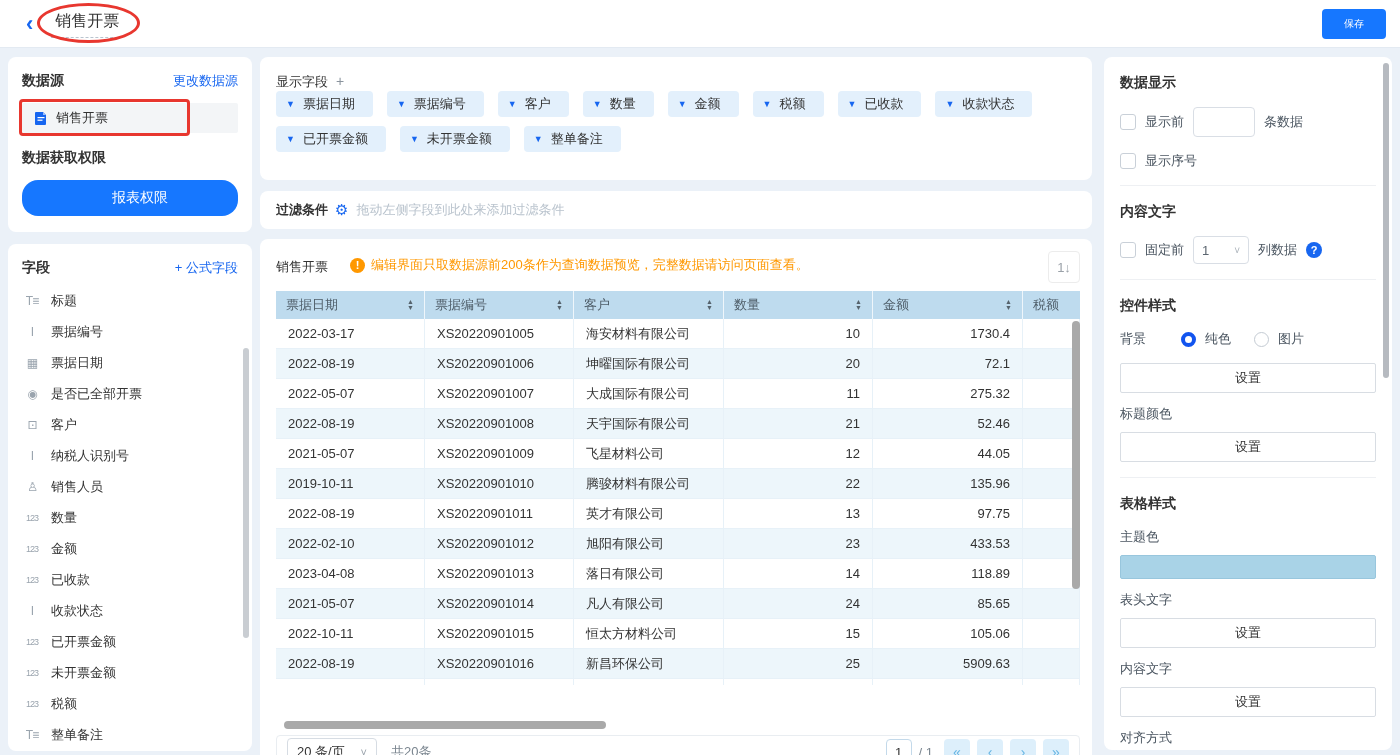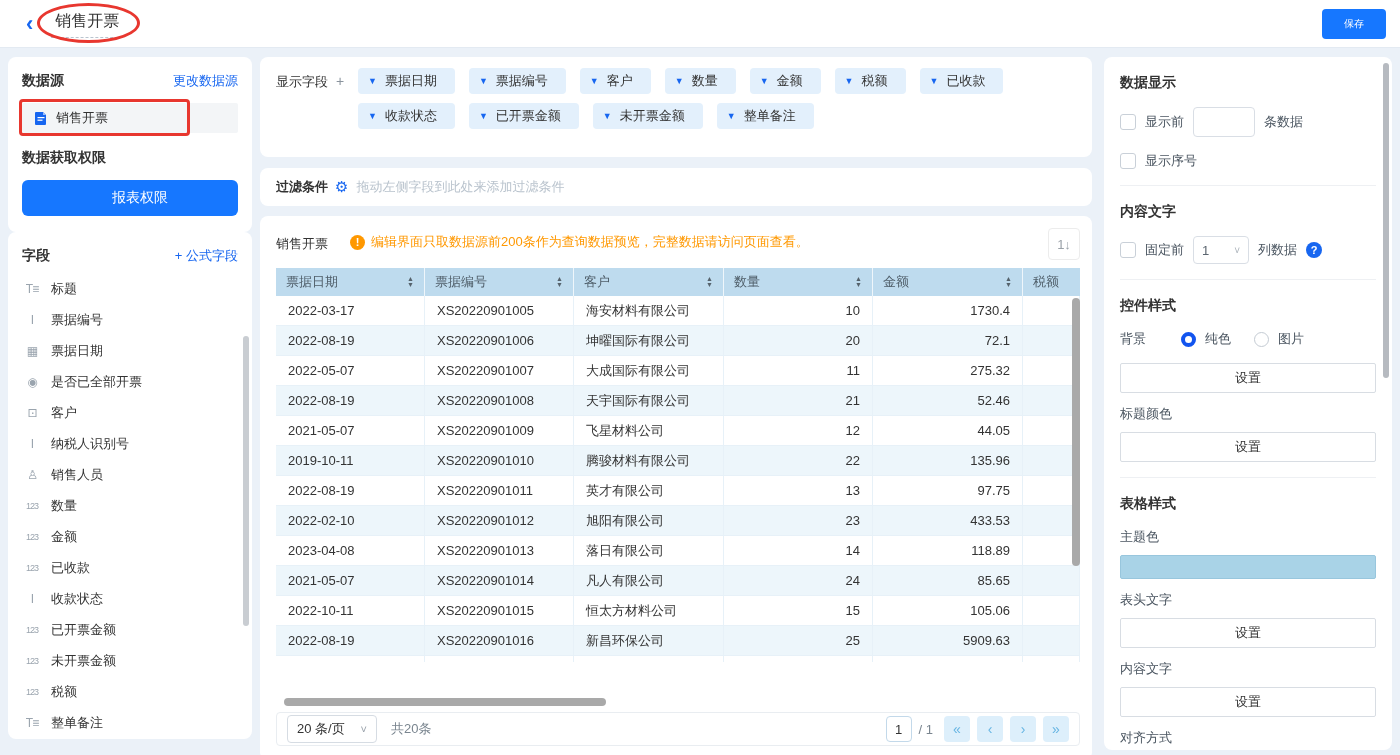--- a/index.html
+++ b/index.html
@@ -10,47 +10,47 @@
   .topbar { position:relative; height:48px; background:#fff; border-bottom:1px solid #e3eaf2; display:flex; align-items:center; padding:0 20px; }
   .back { color:#1766f0; font-size:22px; line-height:1; cursor:pointer; margin-left:6px; font-weight:bold; }
   .page-title { margin-left:18px; font-size:16px; color:#333; border-bottom:1px dashed #b9c4cf; padding:2px 4px 5px; }
   .title-ellipse { position:absolute; left:37px; top:3px; width:103px; height:40px; border:3px solid #e8372f; border-radius:50%; pointer-events:none; }
   .save-btn { margin-left:auto; margin-right:-6px; background:#1677ff; color:#fff; border:none; border-radius:4px; height:30px; padding:0 22px; font-size:10px; cursor:pointer; }
 
   
   .main { display:flex; padding:9px 8px 0; align-items:flex-start; }
   .card { background:#fff; border-radius:8px; }
 
-  .col-left { width:244px; display:flex; flex-direction:column; gap:0; }
+  .col-left { width:244px; display:flex; flex-direction:column; gap:12px; }
   .col-center { width:832px; margin-left:8px; display:flex; flex-direction:column; }
   .col-right { width:288px; margin-left:12px; }
 
   
   .ds-card { padding:15px 14px 16px; }
   .ds-head { display:flex; justify-content:space-between; align-items:center; }
   .sec-title { font-size:14px; font-weight:bold; color:#333; }
   .link { color:#1766f0; font-size:13px; cursor:pointer; }
   .ds-item { position:relative; margin-top:13px; height:30px; background:#f3f5f7; border-radius:2px; display:flex; align-items:center; padding-left:12px; gap:8px; }
   .ds-item .lbl { font-size:13px; color:#333; }
   .ds-annot { position:absolute; left:-3px; top:-4px; width:171px; height:37px; border:3px solid #e8372f; border-radius:4px; pointer-events:none; }
   .perm-title { margin-top:16px; font-size:14px; font-weight:bold; }
-  .perm-btn { margin-top:13px; width:100%; height:36px; background:#1677ff; color:#fff; border:none; border-radius:6px; font-size:14px; cursor:pointer;padding-left:20px; }
+  .perm-btn { margin-top:13px; width:100%; height:36px; background:#1677ff; color:#fff; border:none; border-radius:16px; font-size:14px; cursor:pointer;padding-left:20px; }
 
   
   .fields-card { position:relative; height:507px; padding:15px 14px; overflow:hidden; }
   .fields-head { display:flex; justify-content:space-between; align-items:center; }
   .field-list { margin-top:8px; }
   .field-row { height:31px; display:flex; align-items:center; gap:9px; cursor:grab; }
   .f-ico { width:20px; color:#9aa4ae; font-size:12px; text-align:center; flex:none; letter-spacing:-1px; }
   .f-ico.num { font-size:9px; }
   .field-row .lbl { font-size:13px; color:#333; }
   .fields-scroll { position:absolute; right:3px; top:104px; width:6px; height:290px; background:#c9cdd2; border-radius:3px; }
 
   
-  .df-card { min-height:66px; padding:11px 16px 28px; display:flex; }
+  .df-card { min-height:66px; padding:11px 16px 28px; display:flex;flex-direction:column; }
   .df-label { display:flex; gap:8px; align-items:flex-start; padding-top:5px; width:82px; flex:none; }
   .df-label .t { font-size:13px; color:#333; }
   .df-label .plus { color:#8a939d; font-size:14px; cursor:pointer; }
   .chips { flex:1; display:flex; flex-wrap:wrap; gap:9px 14px; }
   .chip { height:26px; background:#e3f0fc; border-radius:4px; display:flex; align-items:center; gap:8px; padding:0 18px 0 10px; cursor:pointer; }
   .chip .caret { color:#1766f0; font-size:9px; }
   .chip .t { font-size:13px; color:#333; white-space:nowrap; }
 
   
   .filter-card { margin-top:11px; height:38px; display:flex; align-items:center; padding:0 16px; }

